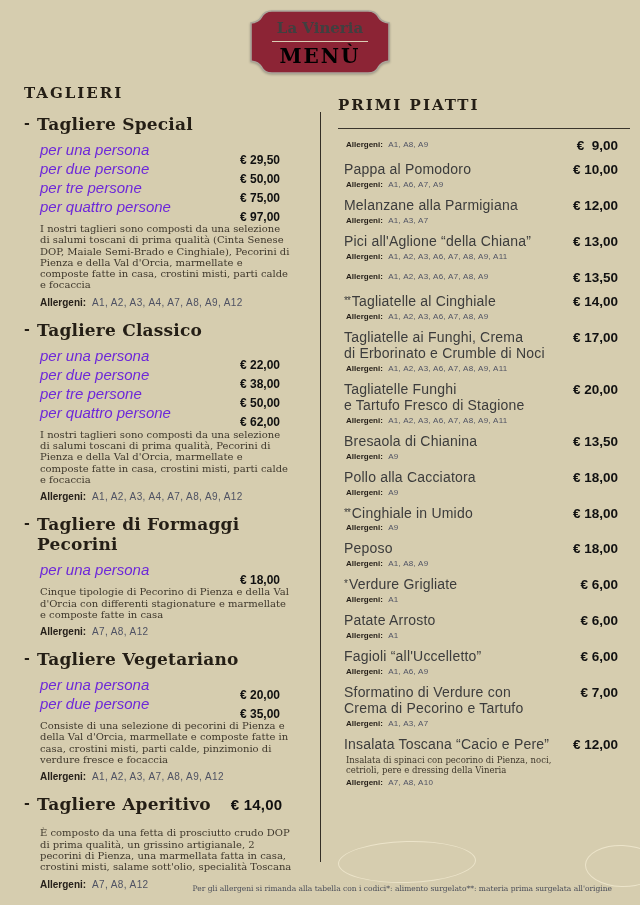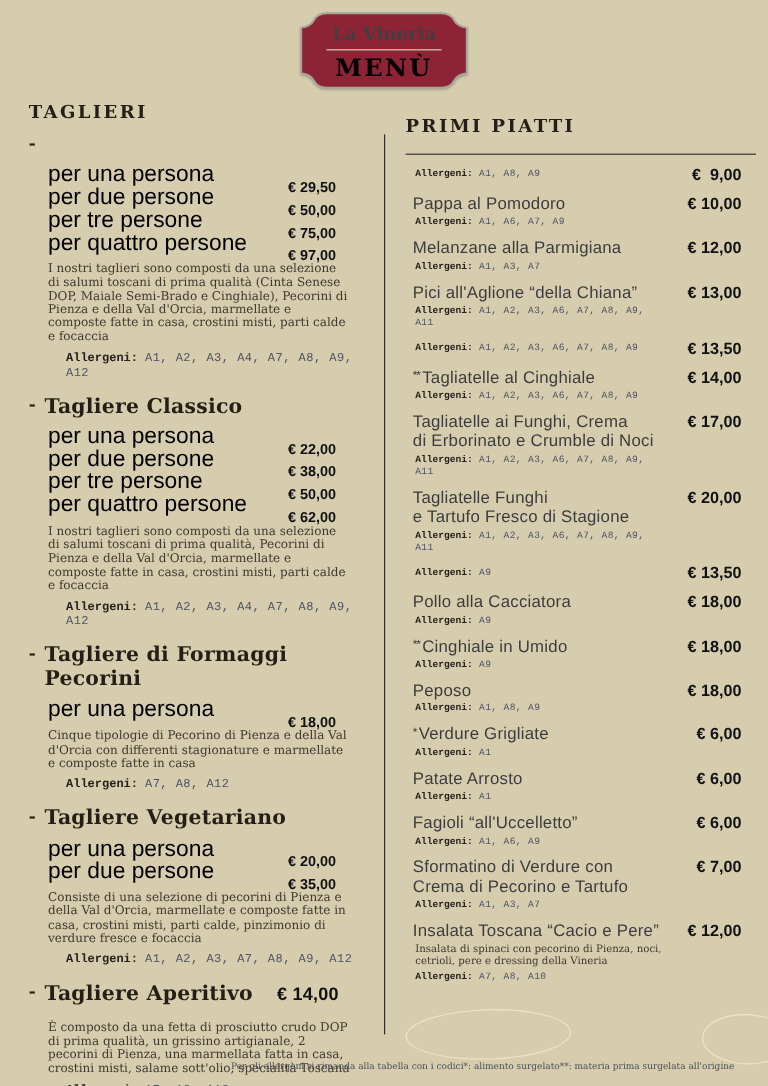--- a/index.html
+++ b/index.html
@@ -25,28 +25,28 @@
   
   .tag-section{margin-top:12px;}
   .tag-header{font-family:"DejaVu Serif",serif;font-weight:bold;font-size:17px;margin:0 0 4px;
               color:#241e15;letter-spacing:0.2px;display:flex;align-items:baseline;}
   .dash{font-size:14px;margin-right:7px;transform:translateY(-2px);}
   .tag-header-price{font-family:"Liberation Sans",sans-serif;font-size:15px;font-weight:bold;
               color:#101010;margin-left:20px;white-space:pre;}
   .tag-header-price:empty{display:none;}
   .rows{padding:2px 24px 0 16px;}
   .price-row{display:flex;justify-content:space-between;align-items:center;height:19px;}
-  .row-label{font-size:19px;color:#000000;}
+  .row-label{font-size:15px;color:#6d28d9;font-style:italic;}
   .row-price{font-size:12px;font-weight:bold;color:#101010;white-space:pre;margin-top:20px;}
   .desc{margin:7px 0 0 16px;width:252px;font-family:"DejaVu Serif",serif;font-size:10px;
         line-height:1.13;color:#3f382c;}
   .desc:empty{display:none;}
-  .allerg{margin:6px 0 0 31px;font-size:10px;}
-  .allerg-label{font-family:Liberation Mono, monospace;font-weight:bold;color:#26201a;}
-  .allerg-codes{font-family:Liberation Mono, monospace;color:#4f5263;letter-spacing:0.4px;margin-left:3px;}
+  .allerg{margin:6px 0 0 16px;font-size:10px;}
+  .allerg-label{font-family:Liberation Sans, sans-serif;font-weight:bold;color:#26201a;}
+  .allerg-codes{font-family:Liberation Sans, sans-serif;color:#4f5263;letter-spacing:0.4px;margin-left:3px;}
   
   .right-section .menu-title{margin-top:16px;}
   .right-section:first-child .menu-title{margin-top:12px;}
   .items{padding:0 12px 0 6px;}
   .menu-item{display:flex;justify-content:space-between;margin-top:9px;}
   .mi-left{flex:1;}
   .mi-name{font-size:14px;color:#3c3c3c;line-height:1.14;letter-spacing:0.2px;display:flex;}
   .mi-name .nm{white-space:pre-line;}
   .mi-mark{font-size:10px;letter-spacing:-1px;margin-right:2px;color:#3c3c3c;transform:translateY(1px);}
   .mi-mark:empty{display:none;}
@@ -84,20 +84,21 @@
   </div>
 
   <div class="v-divider"></div>
 
   <div class="left-col">
     <h1 class="menu-title">TAGLIERI</h1>
     <div id="left-sections">
   <section class="tag-section">
     <h3 class="tag-header">
       <span class="dash">-</span>
+      <span>Tagliere Special</span>
 
     </h3>
     <div class="rows">
   <div class="price-row">
     <span class="row-label">per una persona</span>
     <span class="row-price">€ 29,50</span>
   </div>
 
   <div class="price-row">
     <span class="row-label">per due persone</span>
@@ -334,20 +335,24 @@
     <div class="mi-price">€ 20,00</div>
   </div>
 </div>
   </section>
 
   <section class="right-section">
 
     <div class="items">
   <div class="menu-item">
     <div class="mi-left">
+      <div class="mi-name">
+
+        <span class="nm">Bresaola di Chianina</span>
+      </div>
 
       <p class="mi-allerg">
         <span class="allerg-label">Allergeni:</span>
         <span class="allerg-codes">A9</span>
       </p>
     </div>
     <div class="mi-price">€ 13,50</div>
   </div>
 
   <div class="menu-item">

